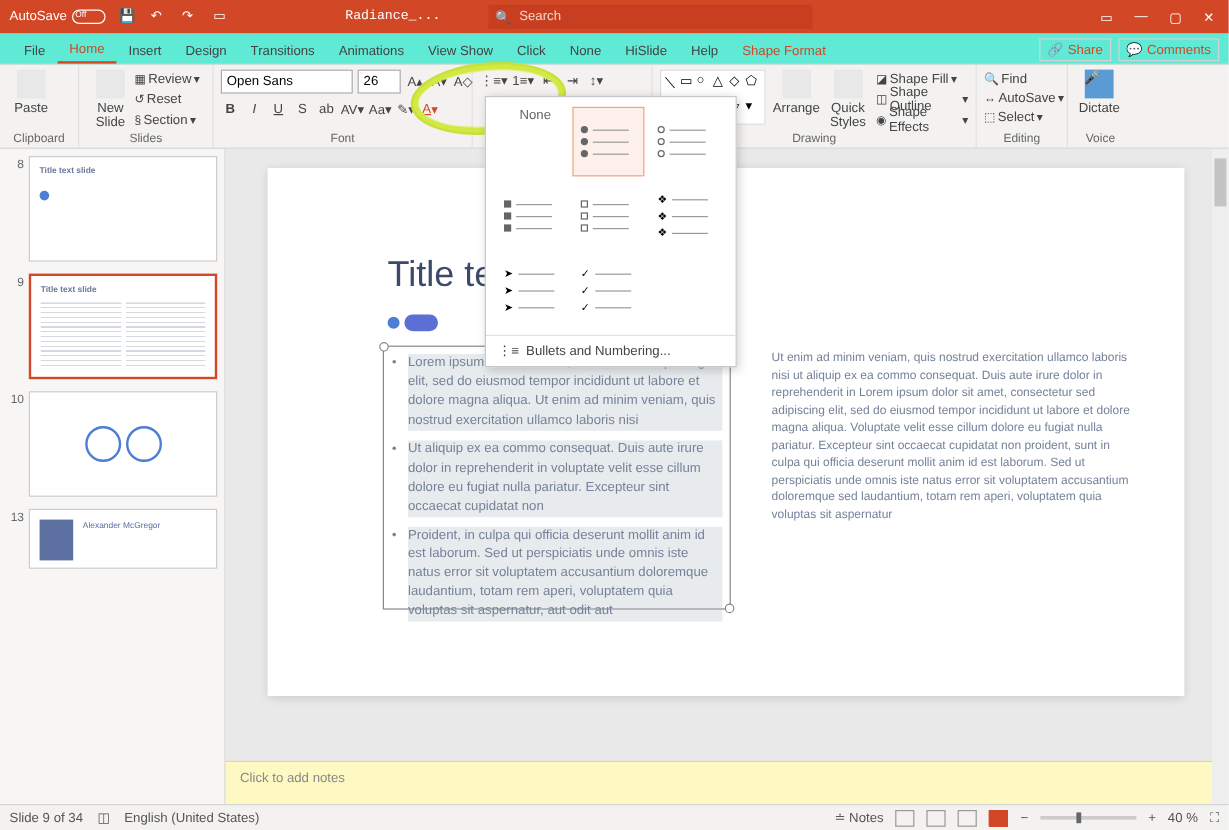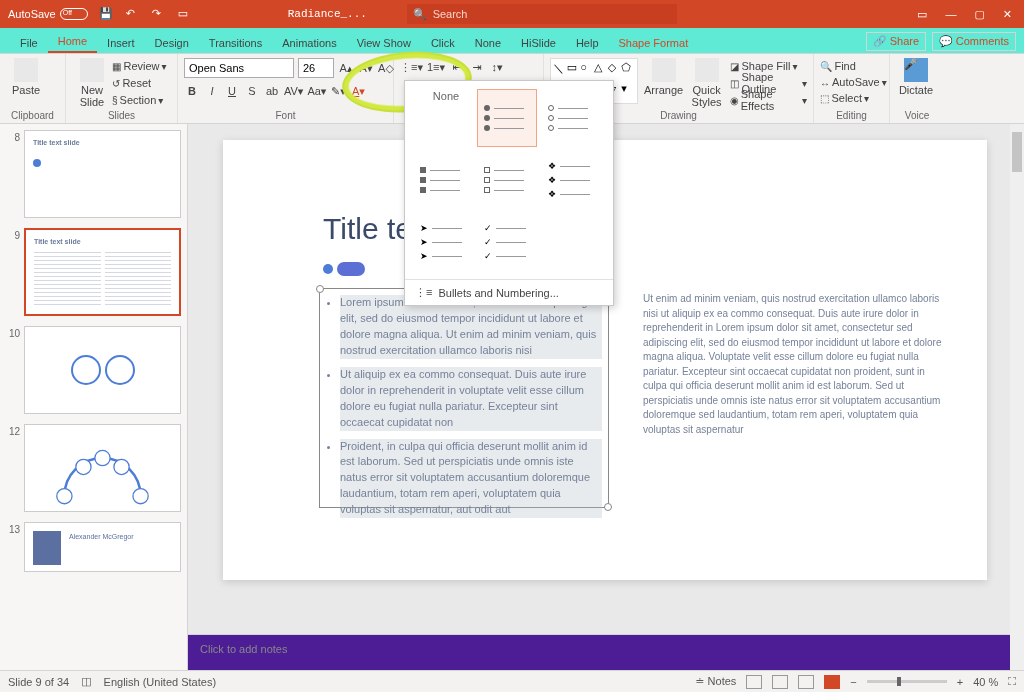--- a/index.html
+++ b/index.html
@@ -71,21 +71,21 @@
 .text-box.selected::before,
 .text-box.selected::after { content:""; position:absolute; width:6px; height:6px; background:#fff; border:1px solid #888; border-radius:50%; }
 .text-box.selected::before { left:-4px; top:-4px; }
 .text-box.selected::after { right:-4px; bottom:-4px; }
 .body-text { font-size: 10px; color: #768299; line-height: 1.45; }
 .body-text ul { list-style: disc; padding-left: 14px; }
 .body-text li { margin-bottom: 8px; background: rgba(180,190,200,0.3); }
 .body-text.plain { background: transparent; }
 
 
-.notes-pane { height: 36px; background: #4c1d95; border-top: 1px solid #d4d4d4; padding: 8px 12px; color: #888; }
+.notes-pane { height: 36px; background: #fef9c3; border-top: 1px solid #d4d4d4; padding: 8px 12px; color: #888; }
 
 
 .status-bar { height: 22px; background: #f3f2f1; border-top: 1px solid #d4d4d4; display: flex; align-items: center; padding: 0 8px; color: #555; font-size: 10px; }
 .status-right { margin-left: auto; display: flex; align-items: center; gap: 10px; }
 .view-btn { width: 16px; height: 14px; border: 1px solid #999; }
 .zoom-slider { width: 80px; height: 3px; background: #ccc; position: relative; }
 .zoom-slider::after { content:""; position:absolute; left:30px; top:-3px; width:4px; height:9px; background:#666; }
 
 
 .vscroll { position: absolute; right: 0; top: 0; bottom: 0; width: 14px; background: #efefef; }
@@ -384,33 +384,20 @@
         <div class="thumb">
           <div style="position:absolute;inset:20px;display:flex;justify-content:center;align-items:center;">
             <svg width="70" height="36">
               <circle cx="18" cy="18" r="14" fill="none" stroke="#4d7dd6" stroke-width="2"></circle>
               <circle cx="52" cy="18" r="14" fill="none" stroke="#4d7dd6" stroke-width="2"></circle>
             </svg>
           </div>
         </div>
       </div>
     <div class="thumb-wrap">
-        <div class="thumb-num">12</div>
-        <div class="thumb">
-          <svg style="position:absolute;inset:14px;" viewBox="0 0 100 60">
-            <path d="M20 45 A30 30 0 0 1 80 45" fill="none" stroke="#4d7dd6" stroke-width="2"></path>
-            <circle cx="20" cy="45" r="6" fill="#fff" stroke="#4d7dd6"></circle>
-            <circle cx="35" cy="22" r="6" fill="#fff" stroke="#4d7dd6"></circle>
-            <circle cx="50" cy="15" r="6" fill="#fff" stroke="#4d7dd6"></circle>
-            <circle cx="65" cy="22" r="6" fill="#fff" stroke="#4d7dd6"></circle>
-            <circle cx="80" cy="45" r="6" fill="#fff" stroke="#4d7dd6"></circle>
-          </svg>
-        </div>
-      </div>
-    <div class="thumb-wrap">
         <div class="thumb-num">13</div>
         <div class="thumb" style="height:50px;">
           <div style="position:absolute;left:8px;top:8px;width:28px;height:34px;background:#5b6fa0;"></div>
           <div style="position:absolute;left:44px;top:10px;font-size:7px;color:#5b6fa0;">Alexander McGregor</div>
         </div>
       </div>
   </div>
 
   <div class="editor">
     <div class="slide-canvas">

